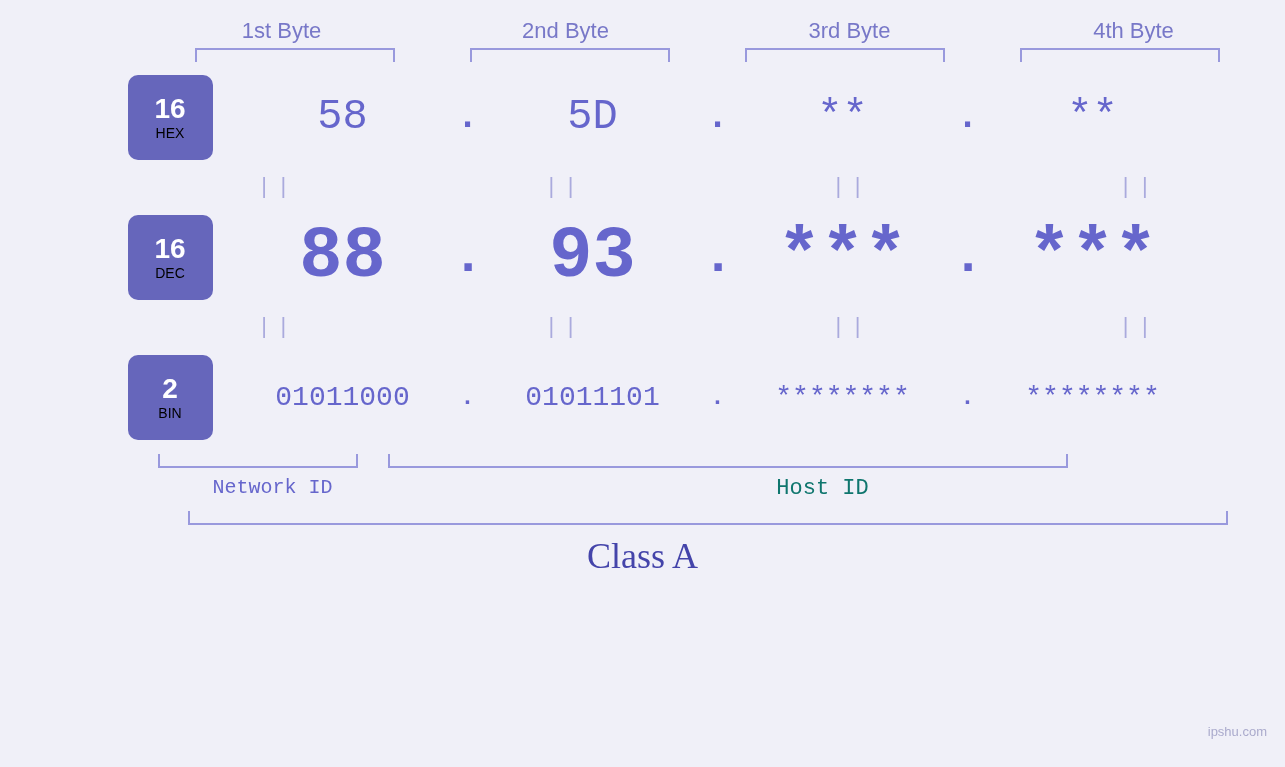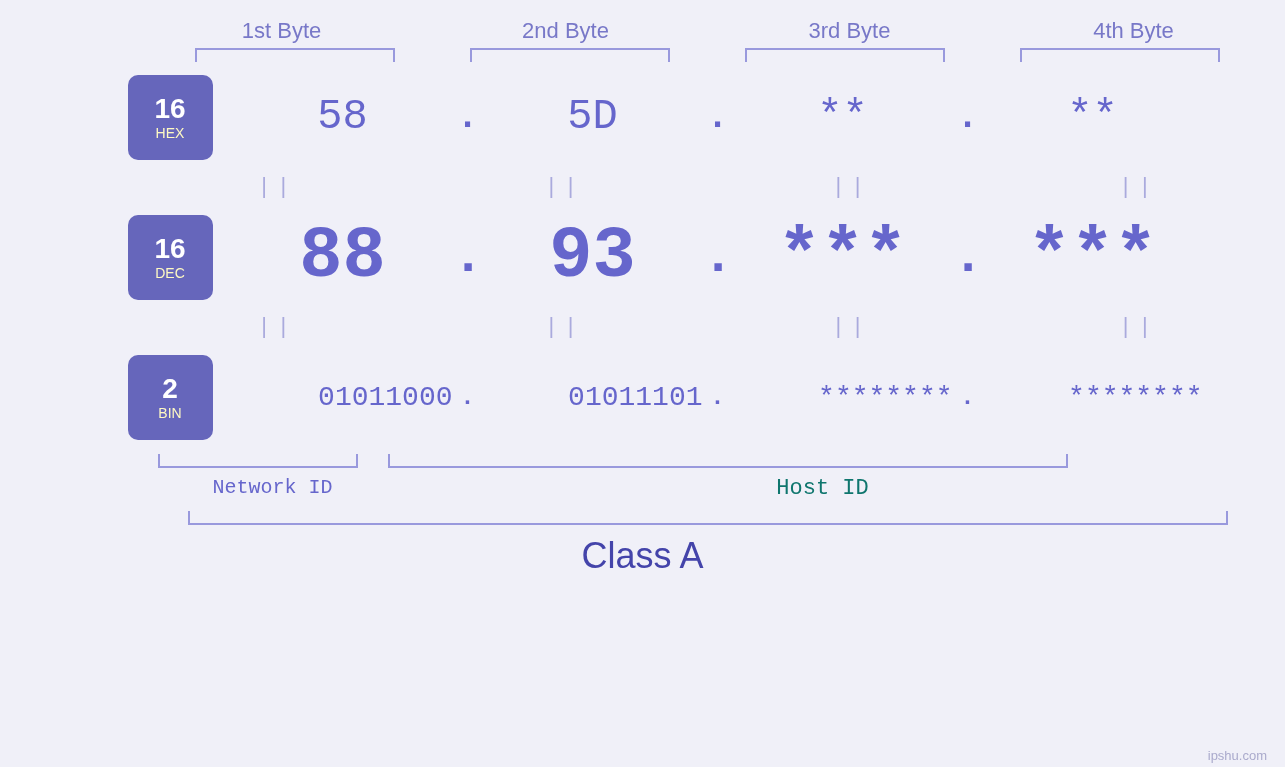--- a/index.html
+++ b/index.html
@@ -78,21 +78,21 @@
     }
 
     .base-number {
       color: white;
       font-size: 28px;
       font-weight: bold;
       font-family: Arial, sans-serif;
     }
 
     .base-label {
-      color: #fef9c3;
+      color: #000000;
       font-size: 14px;
       font-family: Arial, sans-serif;
     }
 
     .values-area {
       display: flex;
       align-items: center;
       flex: 1;
       margin-left: 20px;
     }
@@ -107,21 +107,20 @@
       font-size: 72px;
       font-weight: bold;
     }
 
     .byte-value.medium {
       font-size: 42px;
     }
 
     .byte-value.small {
       font-size: 28px;
-      text-align: right;
     }
 
     .dot {
       color: #6666cc;
       font-weight: bold;
       width: 30px;
       text-align: center;
       flex-shrink: 0;
     }
 
@@ -201,30 +200,30 @@
       border-left: 2px solid #9999dd;
       border-right: 2px solid #9999dd;
       margin-top: 10px;
       margin-left: 130px;
     }
 
     
     .class-label {
       color: #4444aa;
       font-size: 36px;
-      font-family: Liberation Sans, sans-serif;
+      font-family: Liberation Serif, serif;
       margin-top: 10px;
       text-align: center;
       width: 1285px;
     }
 
     
     .watermark {
       position: absolute;
-      bottom: 4px;
+      bottom: 28px;
       right: 18px;
       color: #aaaacc;
       font-size: 13px;
       font-family: Arial, sans-serif;
     }
   </style>
 </head>
 <body>
 
 <div class="container">

